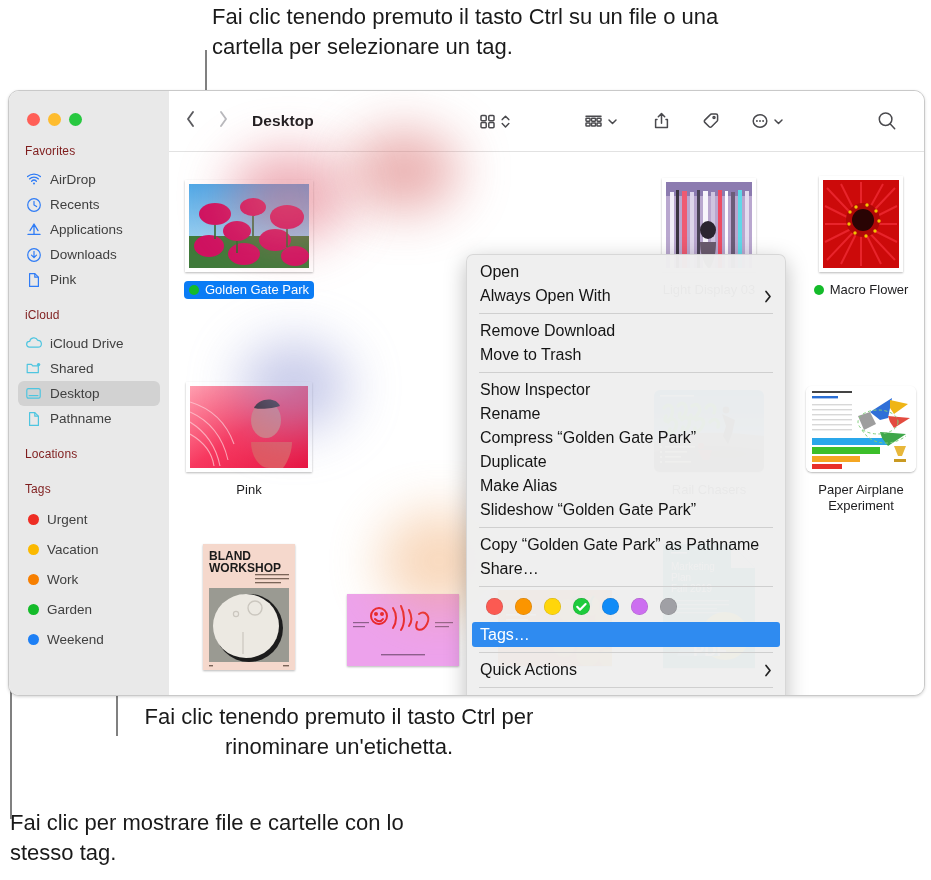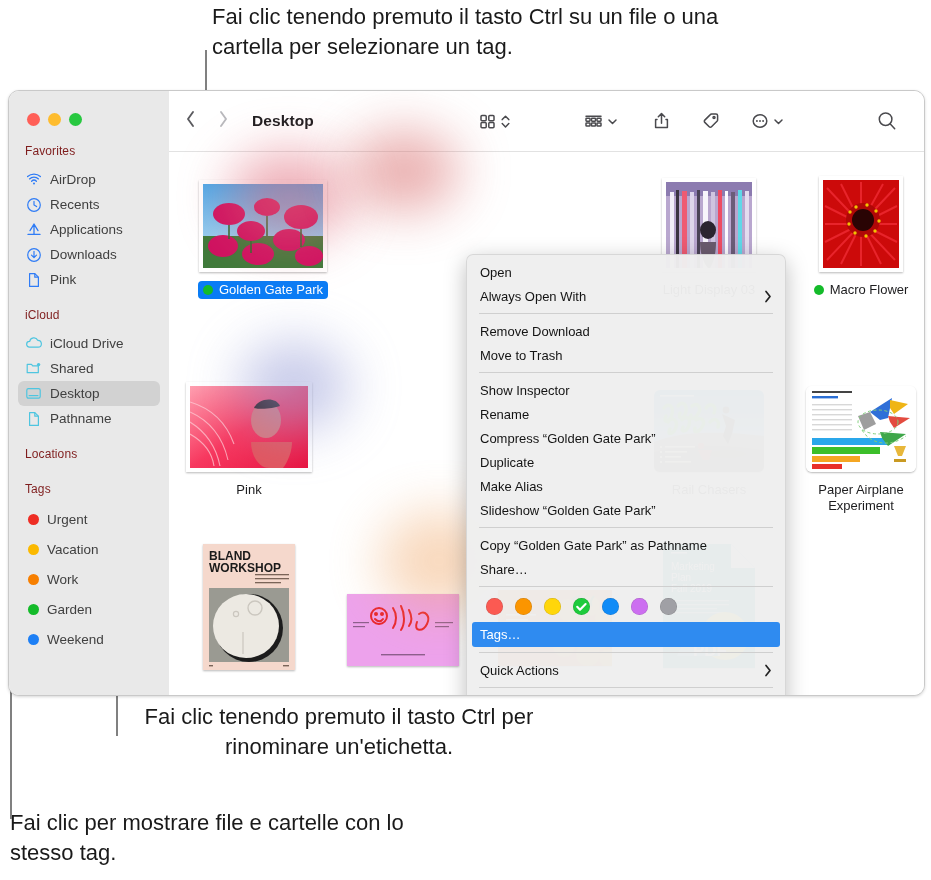--- a/index.html
+++ b/index.html
@@ -97,21 +97,21 @@
   #context-menu{
     left:297px;top:163px;width:318px;
     background:rgba(238,238,238,.97);
     border-radius:7px;
     border:1px solid rgba(0,0,0,.10);
     box-shadow:0 6px 22px rgba(0,0,0,.26);
     padding:5px 0 6px 0;z-index:40;overflow:hidden;
   }
   .menu-item{
     height:24px;display:flex;align-items:center;
-    padding:0 13px;font-size:13px;color:#141414;
+    padding:0 13px;font-size:16px;color:#141414;
     justify-content:space-between;
   }
   .menu-item.hl{background:#2f8bf0;color:#fff;margin:0 5px;border-radius:3px;padding:0 8px;}
   .menu-sep{height:1px;background:#cfcfcf;margin:5px 12px;}
   .submenu-arrow{width:8px;height:13px;}
   .submenu-arrow path{stroke:#222;stroke-width:1.7;fill:none;stroke-linecap:round;stroke-linejoin:round;}
   #swatch-row{display:flex;align-items:center;gap:12px;padding:6px 19px 7px 19px;}
   .swatch{width:17px;height:17px;border-radius:50%;position:relative;box-shadow:inset 0 0 0 .5px rgba(0,0,0,.18);}
   .swatch .check{
     position:absolute;left:0;top:0;width:17px;height:17px;
@@ -332,21 +332,21 @@
       <span id="tb-search">
         <svg width="22" height="22" viewBox="0 0 22 22">
           <circle cx="9.6" cy="9.2" r="6.3" class="icon-stroke"></circle>
           <path d="M14.3 14.1l4.4 4.7" class="icon-stroke"></path>
         </svg>
       </span>
     </div>
 
     <div id="grid">
 
-      <div class="file-cell" style="left:20px;top:2px;">
+      <div class="file-cell" style="left:6px;top:2px;">
         <div class="thumb-wrap">
           <svg class="thumb photo" width="120" height="84" viewBox="0 0 120 84">
             <defs>
                 <linearGradient id="sky1" x1="0" y1="0" x2="0" y2="1">
                   <stop offset="0" stop-color="#4fa9e8"></stop>
                   <stop offset="1" stop-color="#bfe3f5"></stop>
                 </linearGradient>
               </defs>
             <rect width="120" height="84" fill="url(#sky1)"></rect>
             <rect y="52" width="120" height="32" fill="#3f7a3a"></rect>

